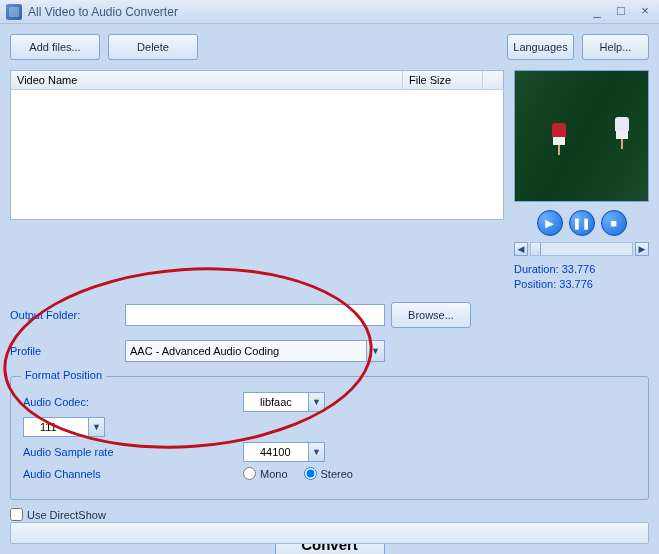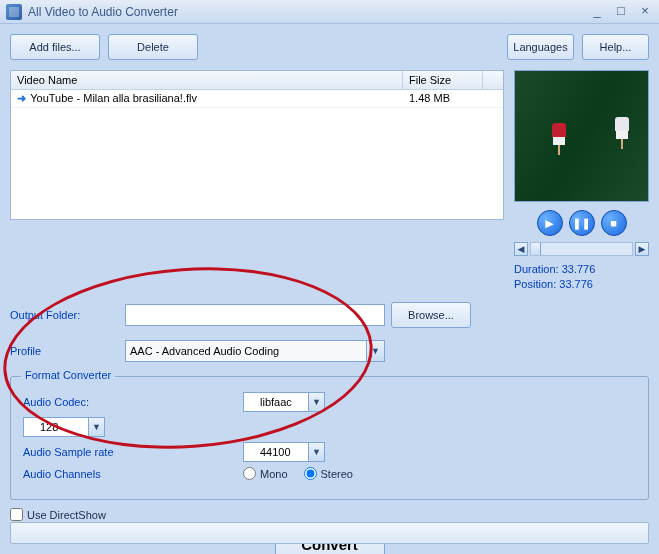--- a/index.html
+++ b/index.html
@@ -89,25 +89,20 @@
   </div>
 
   <div class="mainrow">
     <div class="filepanel">
       <div class="filetable">
         <div class="fthead">
           <div class="col fn">Video Name</div>
           <div class="col fs">File Size</div>
           <div class="col pad"></div>
         </div>
-        <div class="ftrow">
-          <div class="cell col fn"><span class="arrow">➜</span><span>YouTube - Milan alla brasiliana!.flv</span></div>
-          <div class="cell col fs">1.48 MB</div>
-          <div class="cell col pad"></div>
-        </div>
       </div>
     </div>
 
     <div class="preview">
       <div class="previewbox">
         <div class="field"></div>
         <div class="player p1">
             <div class="shirt"></div>
             <div class="shorts"></div>
             <div class="legs"></div>
@@ -145,31 +140,31 @@
 
   <div class="formrow">
     <label>Profile</label>
     <div class="combo">
       <span>AAC - Advanced Audio Coding</span>
       <div class="dd">▼</div>
     </div>
   </div>
 
   <div class="fieldset">
-    <div class="legend">Format Converter</div>
+    <div class="legend">Format Position</div>
     <div class="fsrow">
       <div class="flabel">Audio Codec:</div>
       <div class="smcombo">
           <span>libfaac</span>
           <div class="dd">▼</div>
         </div>
     </div>
     <div class="fsrow">
       <div class="smcombo">
-          <span>128</span>
+          <span>111</span>
           <div class="dd">▼</div>
         </div>
     </div>
     <div class="fsrow">
       <div class="flabel">Audio Sample rate</div>
       <div class="smcombo">
           <span>44100</span>
           <div class="dd">▼</div>
         </div>
     </div>

